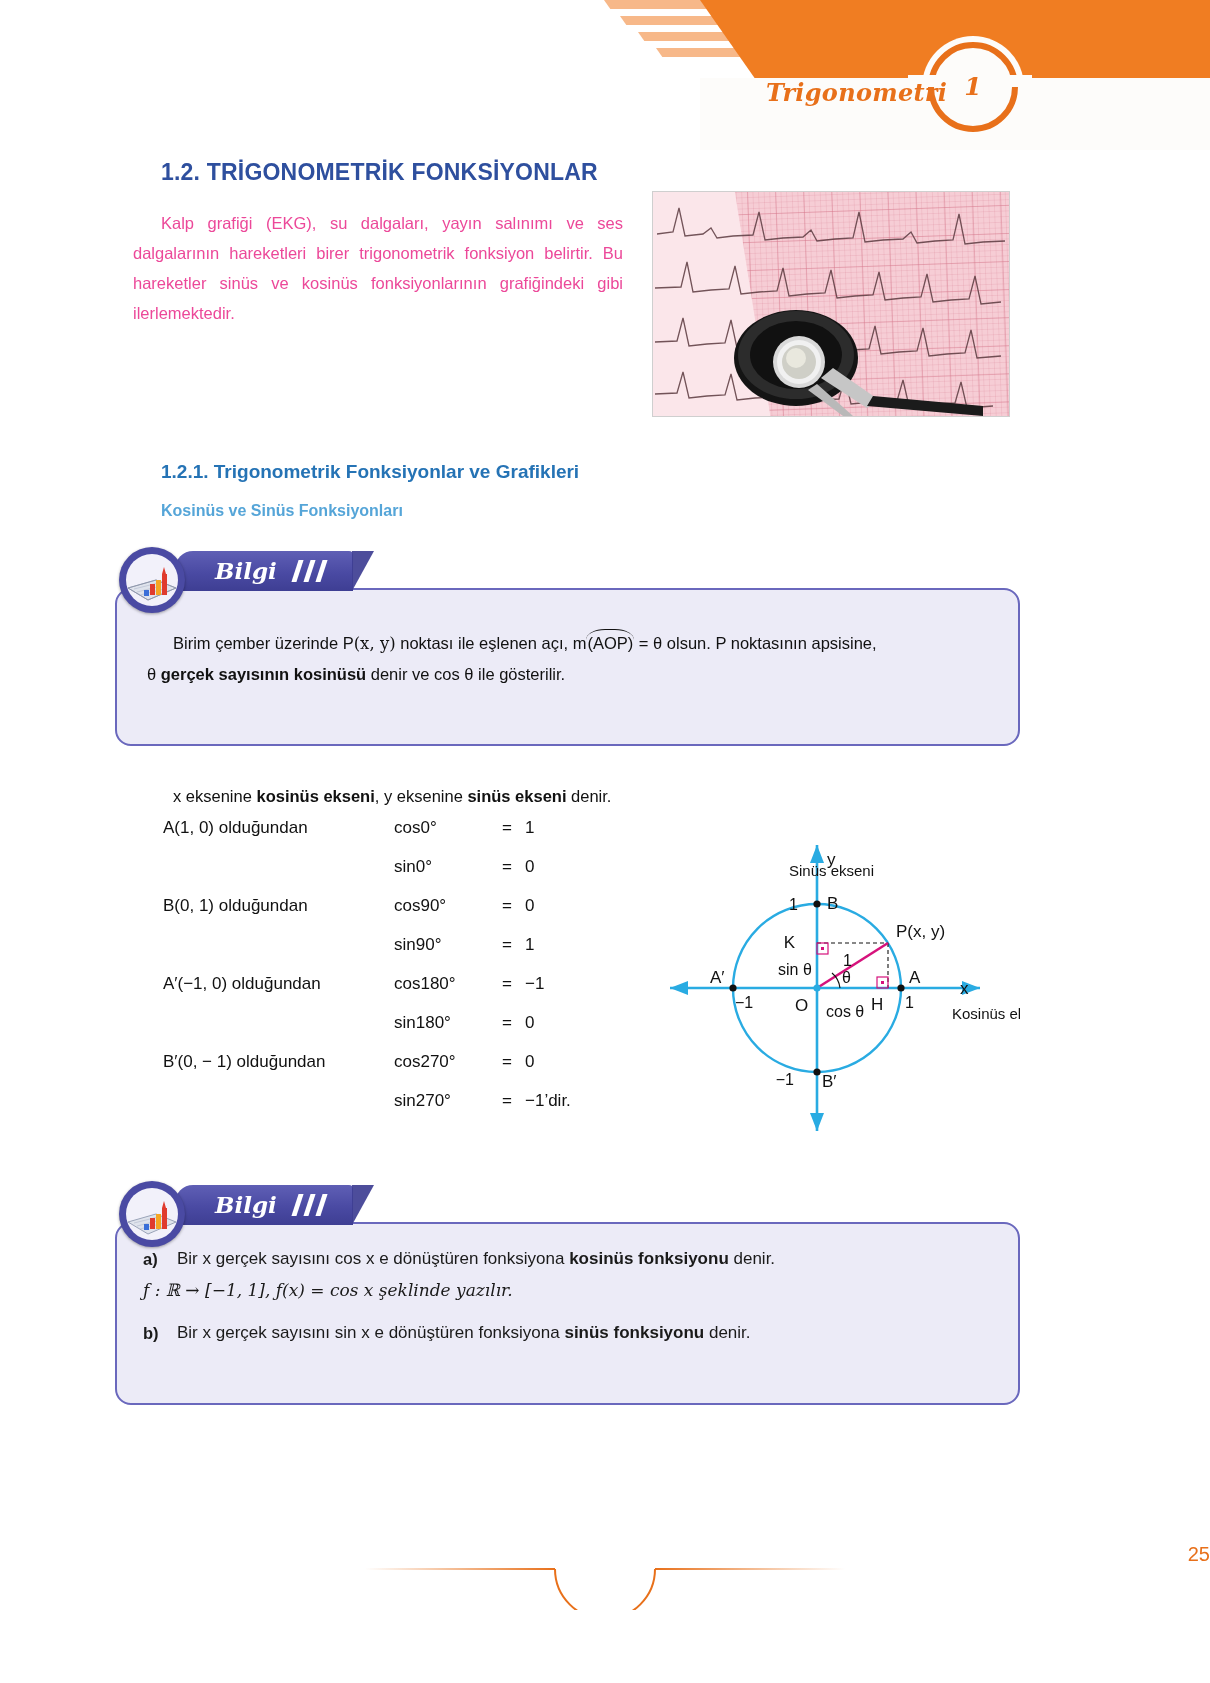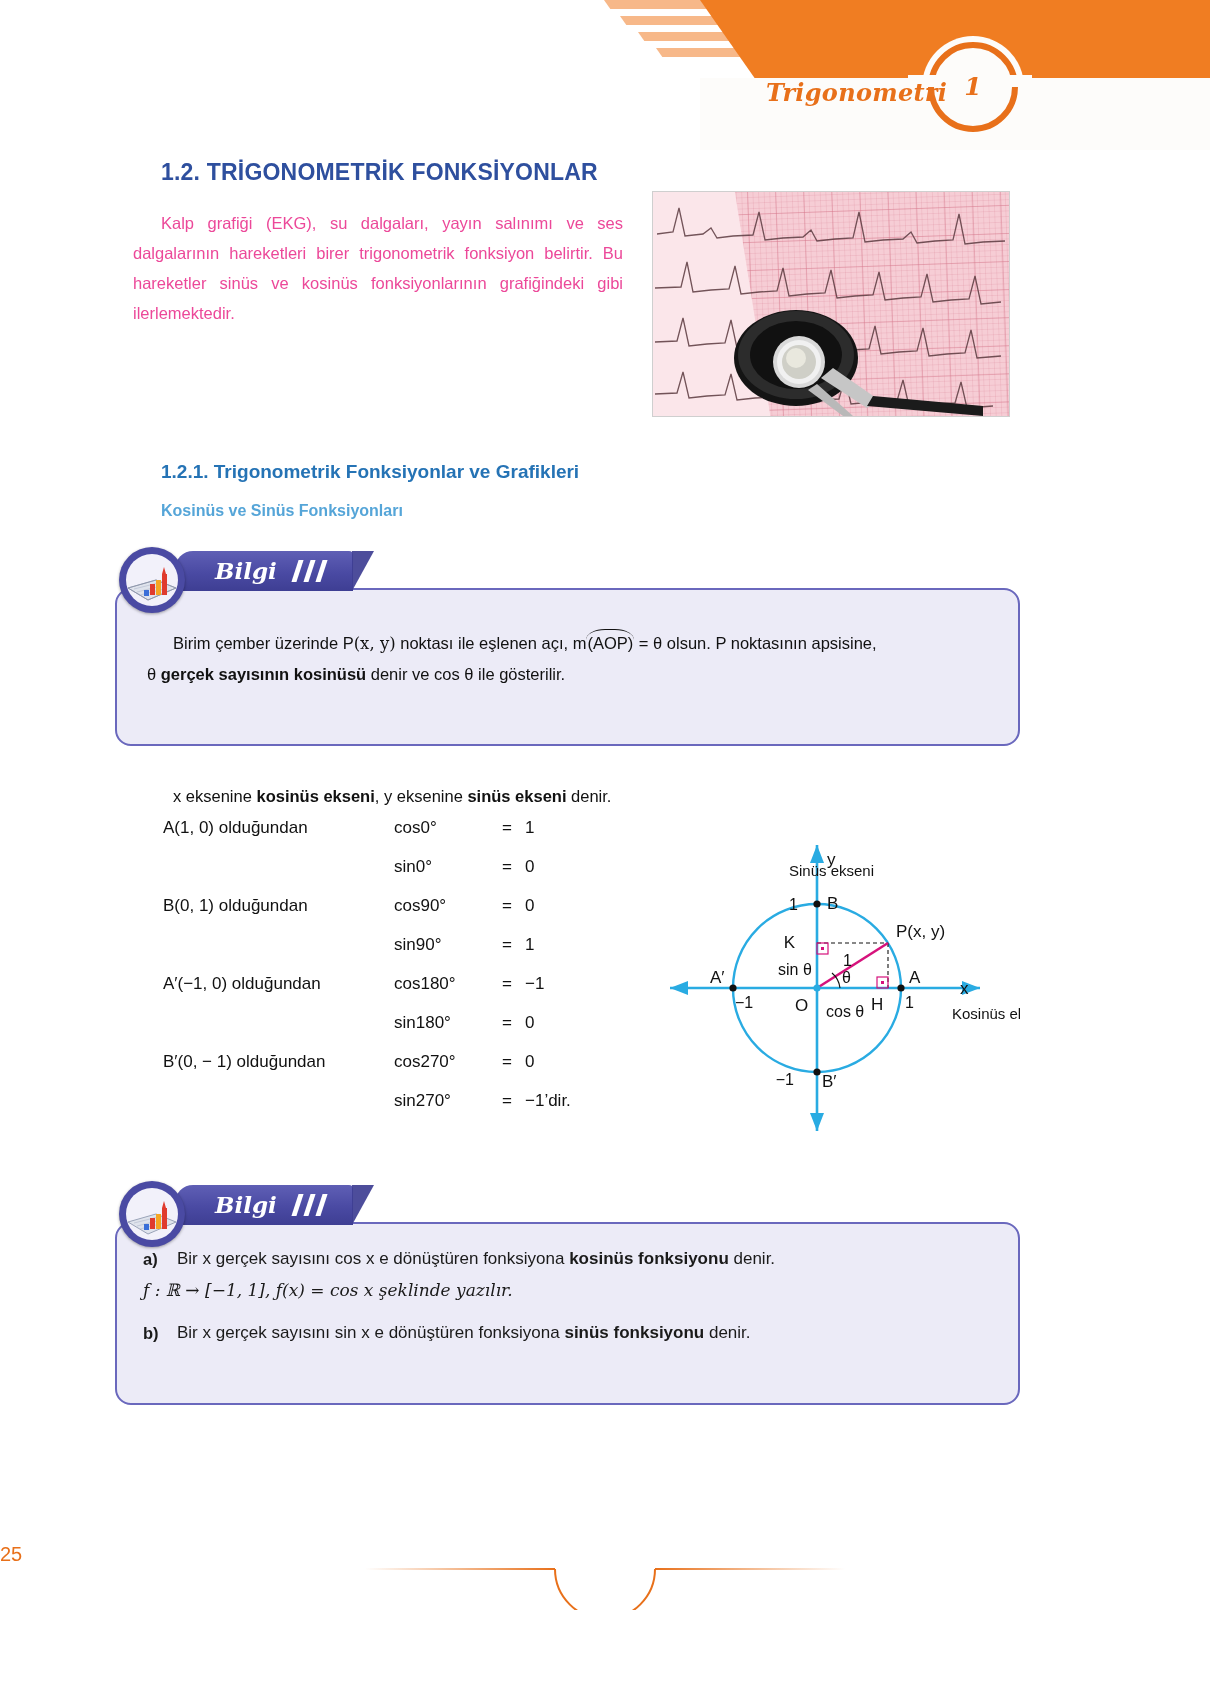--- a/index.html
+++ b/index.html
@@ -357,21 +357,21 @@
   .mi { font-family: "DejaVu Serif", serif; font-style: italic; }
 
   
   .footer { position: absolute; top: 1530px; left: 0; width: 1210px; height: 80px; }
   .footer svg { position: absolute; left: 0; top: 0; }
   .pagenum {
     position: absolute;
     top: 1543px;
     left: 0;
     width: 1210px;
-    text-align: left;
+    text-align: right;
     font-size: 20px;
     color: #e8701a;
   }
   b { font-weight: bold; }
 </style>
 </head>
 <body>
 
 <div class="header">
   <div class="hdr-stripe s1"></div>

